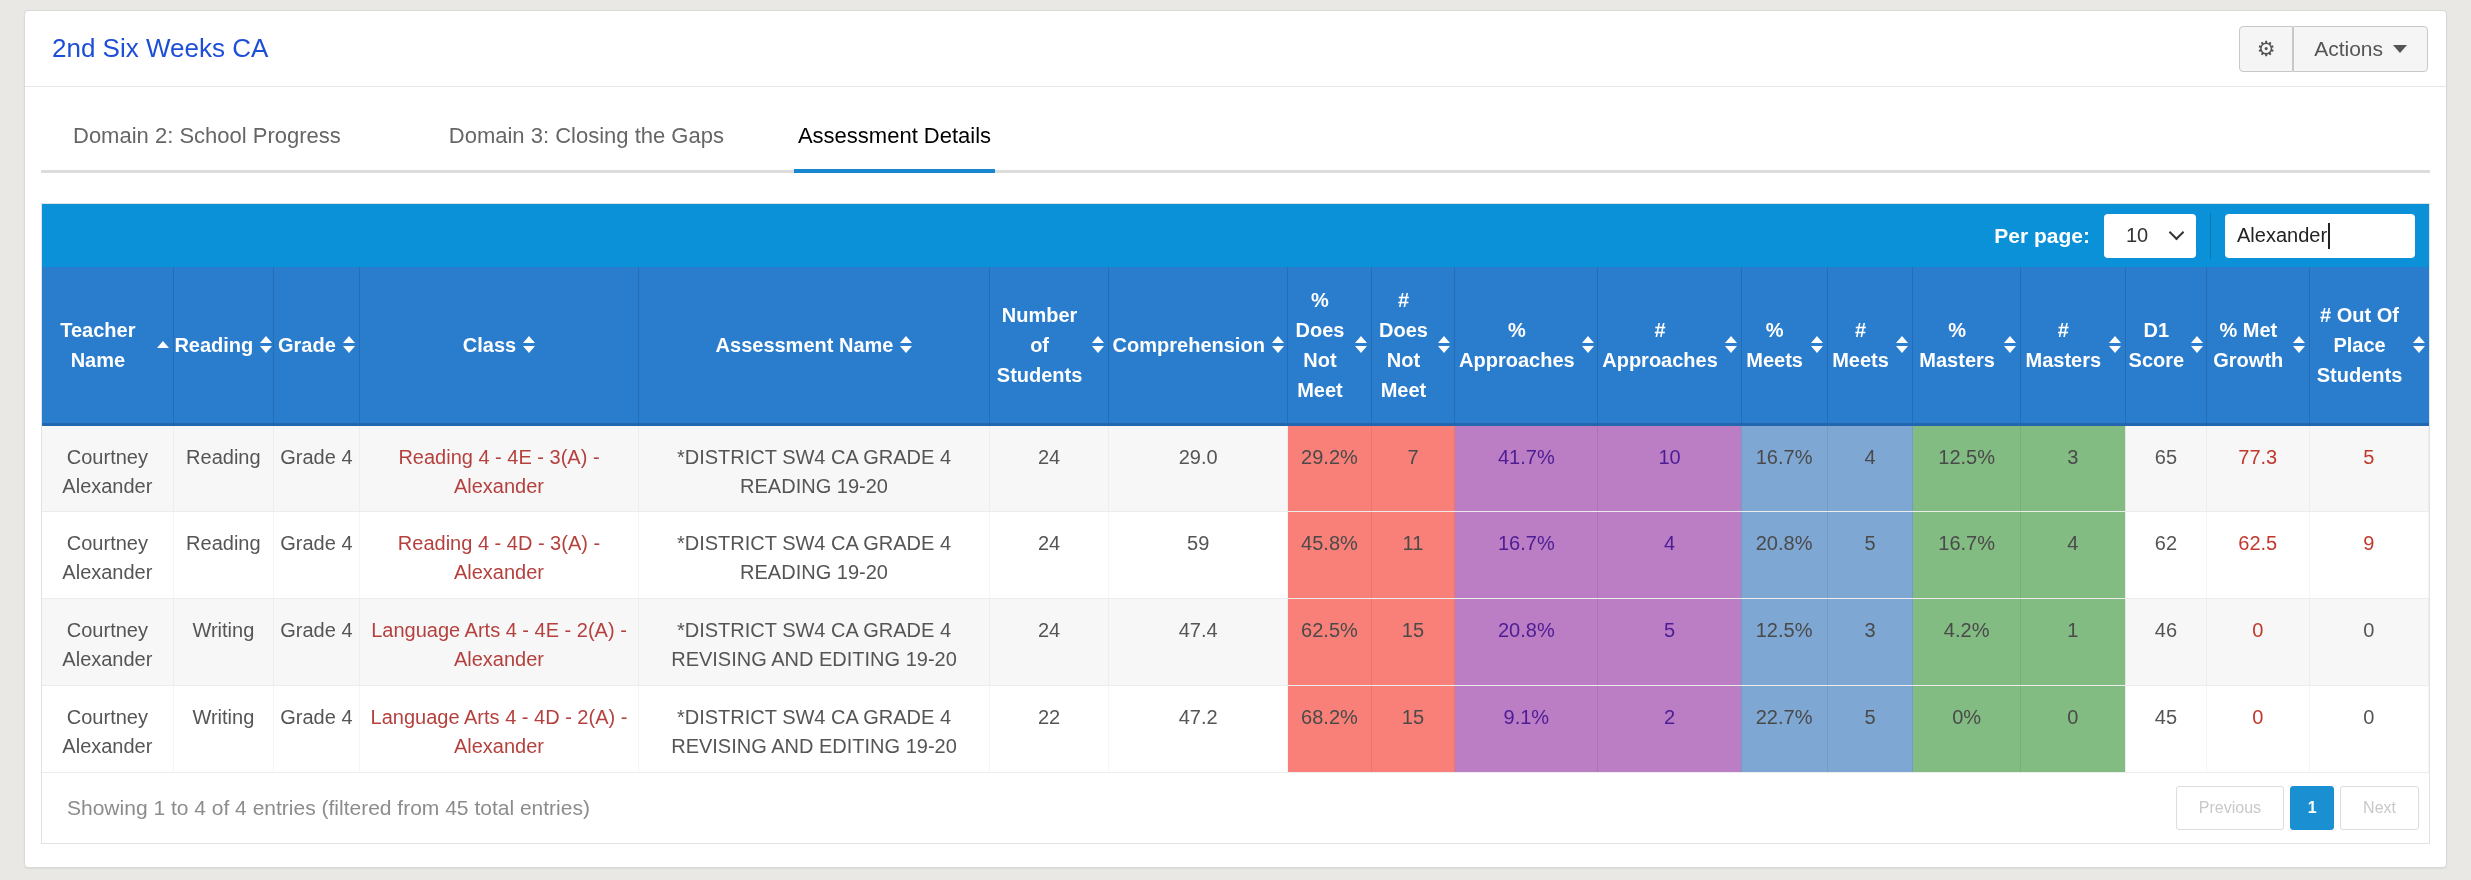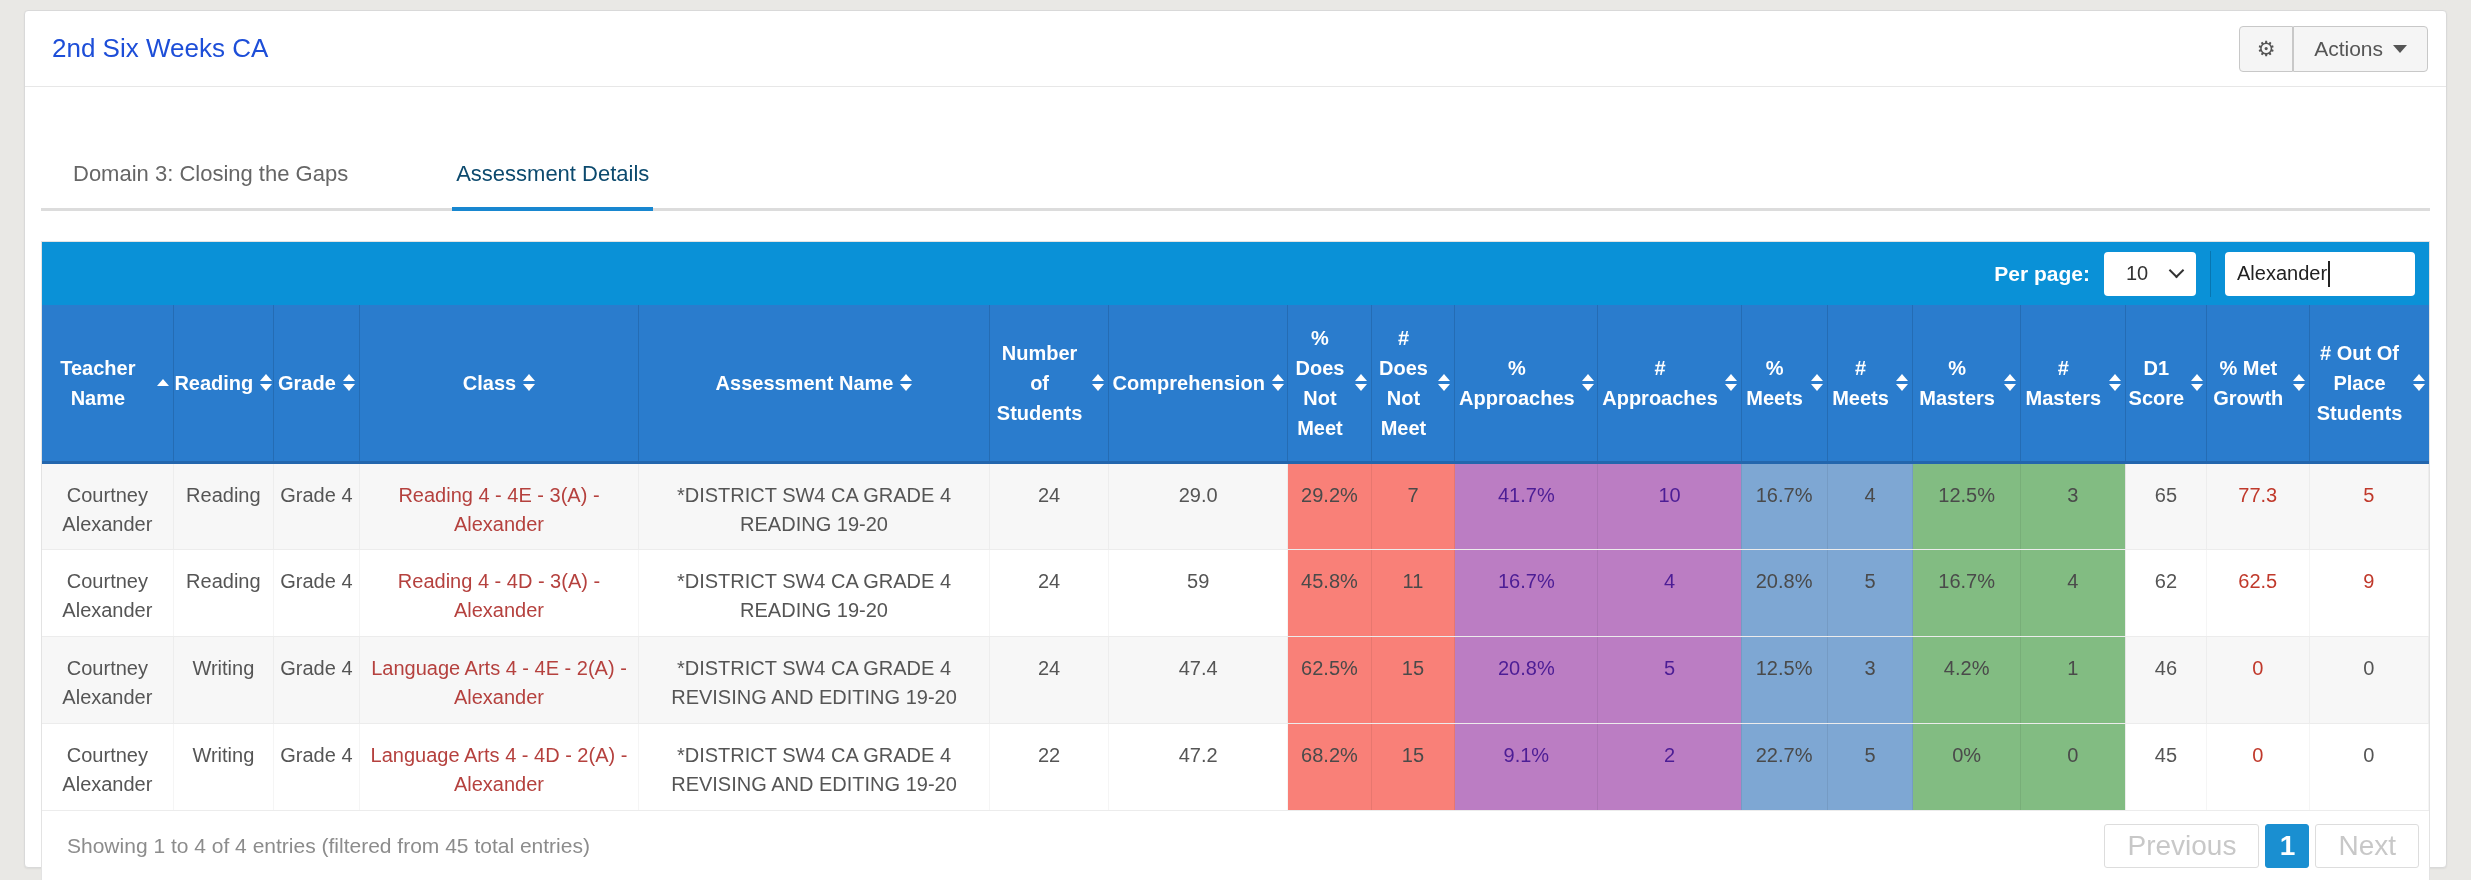--- a/index.html
+++ b/index.html
@@ -38,21 +38,21 @@
     margin:36px 16px 0 16px; padding-left:28px;
     border-bottom:3px solid #dcdcdc; display:flex; align-items:flex-end;
   }
   .tab {
     font-size:22px; color:#666; padding:0 4px 20px 4px; cursor:pointer;
     border-bottom:4px solid transparent; margin-bottom:-3px; white-space:nowrap;
   }
   .tab:nth-child(1){ margin-right:100px; }
   .tab:nth-child(2){ margin-right:66px; }
   .tab:nth-child(3){ margin-right:42px; }
-  .tab.active { color:#0c4a6e; border-bottom-color:#1887d0;margin-top:38px; }
+  .tab.active { color:#000000; border-bottom-color:#1887d0; }
   
   .table-wrap { margin:30px 16px 0 16px; border:1px solid #e3e3e3; background:#fff; }
   .toolbar {
     height:63px; background:#0a91d7; display:flex; align-items:center;
     justify-content:flex-end; padding-right:14px; gap:14px;
   }
   .per-page-label { color:#fff; font-weight:bold; font-size:21px; }
   .select-box {
     width:92px; height:44px; background:#fff; border-radius:4px;
     display:flex; align-items:center; justify-content:space-between;
@@ -101,21 +101,21 @@
   .red-text { color:#c0392b; }
   
   .table-footer {
     height:70px; display:flex; align-items:center; justify-content:space-between;
     padding:0 10px 0 25px; background:#fff;
   }
   .summary-text { font-size:21px; color:#8c8c8c; }
   .pagination { display:flex; gap:6px; }
   .pagination button {
     height:44px; border:1px solid #ddd; background:#fff; border-radius:3px;
-    font-family:inherit; font-size:28px; color:#c8c8c8; padding:0 22px; cursor:default;
+    font-family:inherit; font-size:16px; color:#c8c8c8; padding:0 22px; cursor:default;
   }
   .pagination .page-active {
     background:#1a8fd1; border-color:#1a8fd1; color:#fff; font-weight:bold;
     width:44px; padding:0; cursor:pointer;
   }
 </style>
 </head>
 <body>
 
 <div class="panel">
@@ -127,20 +127,21 @@
         <span>⚙</span>
       </button>
       <button class="btn-actions">
         <span>Actions</span>
         <span class="caret-down"></span>
       </button>
     </div>
   </div>
 
   <div class="tabs">
+    <div class="tab">Domain 2: School Progress</div>
     <div class="tab">Domain 3: Closing the Gaps</div>
     <div class="tab active">Assessment Details</div>
   </div>
 
   <div class="table-wrap">
 
     <div class="toolbar">
       <span class="per-page-label">Per page:</span>
       <div class="select-box">
         <span class="val">10</span>

